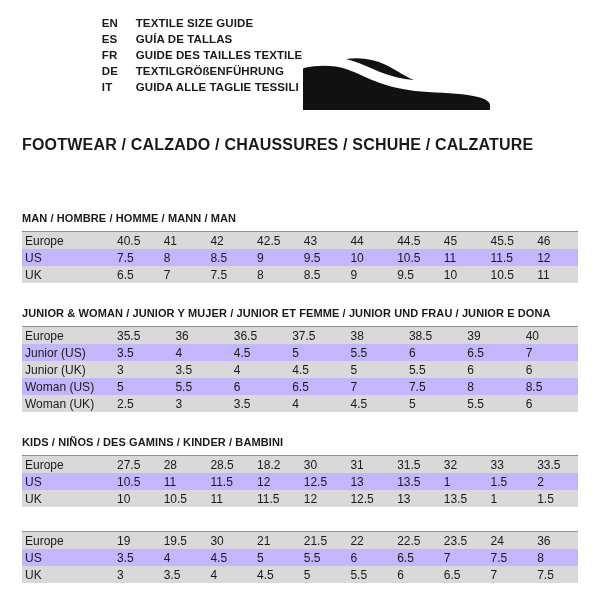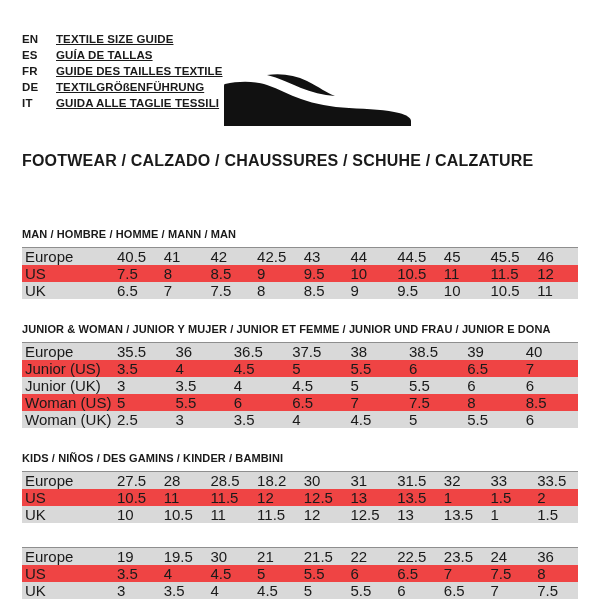--- a/index.html
+++ b/index.html
@@ -20,43 +20,41 @@
     height: 600px;
     box-sizing: border-box;
     padding: 16px 22px 0 22px;
     position: relative;
   }
 
   
   .header {
     display: flex;
     align-items: flex-start;
-    justify-content: flex-start;
-    margin-top: 16px;
+    justify-content: center;
   }
   .lang-block {
     display: flex;
     flex-direction: column;
     gap: 1px;
   }
   .lang-row {
     display: flex;
     align-items: baseline;
     font-size: 11.5px;
     line-height: 15px;
   }
   .lang-code {
     width: 34px;
     font-weight: bold;
     letter-spacing: .2px;
   }
   .lang-text {
     font-weight: bold;
     letter-spacing: .1px;
-    text-decoration: underline;
   }
   .shoe-wrap {
     width: 190px;
     height: 86px;
     margin-right: 6px;
     margin-top: 16px;
     display: flex;
     align-items: center;
     justify-content: center;
   }
@@ -80,34 +78,34 @@
   }
   .rule {
     height: 1px;
     background: #8e8e8e;
     margin-bottom: 0px;
   }
   table.size {
     border-collapse: collapse;
     width: 100%;
     table-layout: fixed;
-    font-size: 15px;
+    font-size: 12px;
   }
   table.size td {
     height: 17px;
     padding: 0 0 0 6px;
     vertical-align: middle;
     white-space: nowrap;
   }
   table.size td.lbl {
     width: 86px;
     padding-left: 3px;
   }
   tr.shaded td { background: #d9d9d9; }
-  tr.plain td { background: #ef4444; }
+  tr.plain td { background: #c4b5fd; }
 </style>
 </head>
 <body>
 
 <div class="page">
 
   <div class="header">
     <div class="lang-block">
         <div class="lang-row">
           <span class="lang-code">EN</span>

